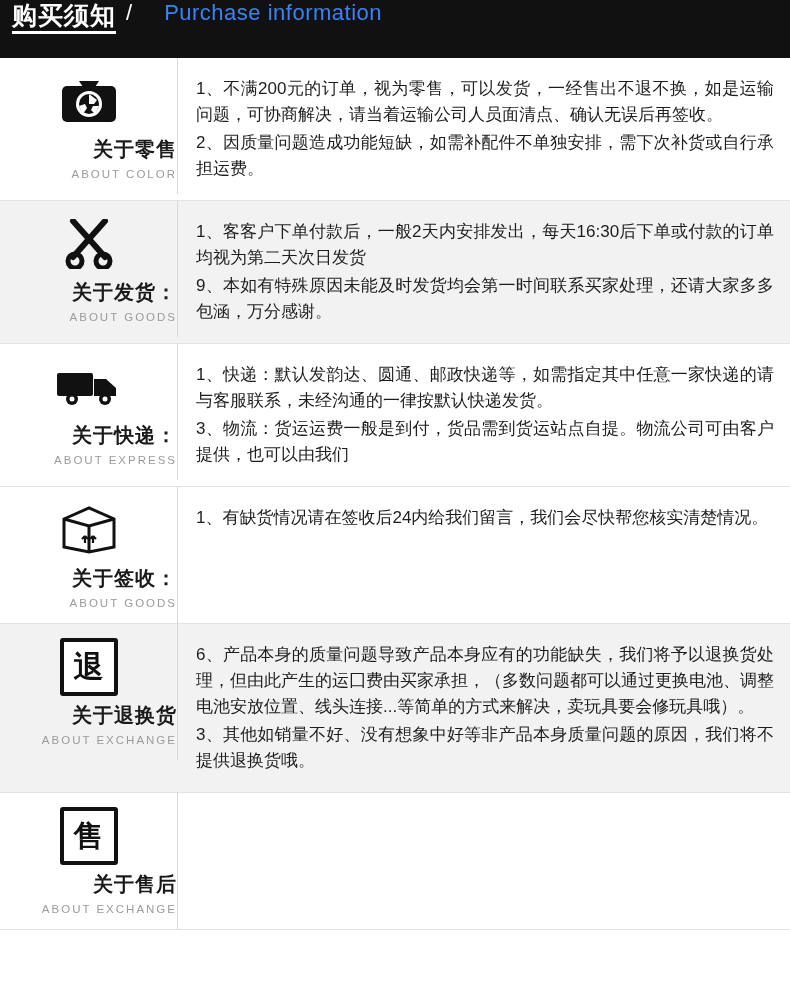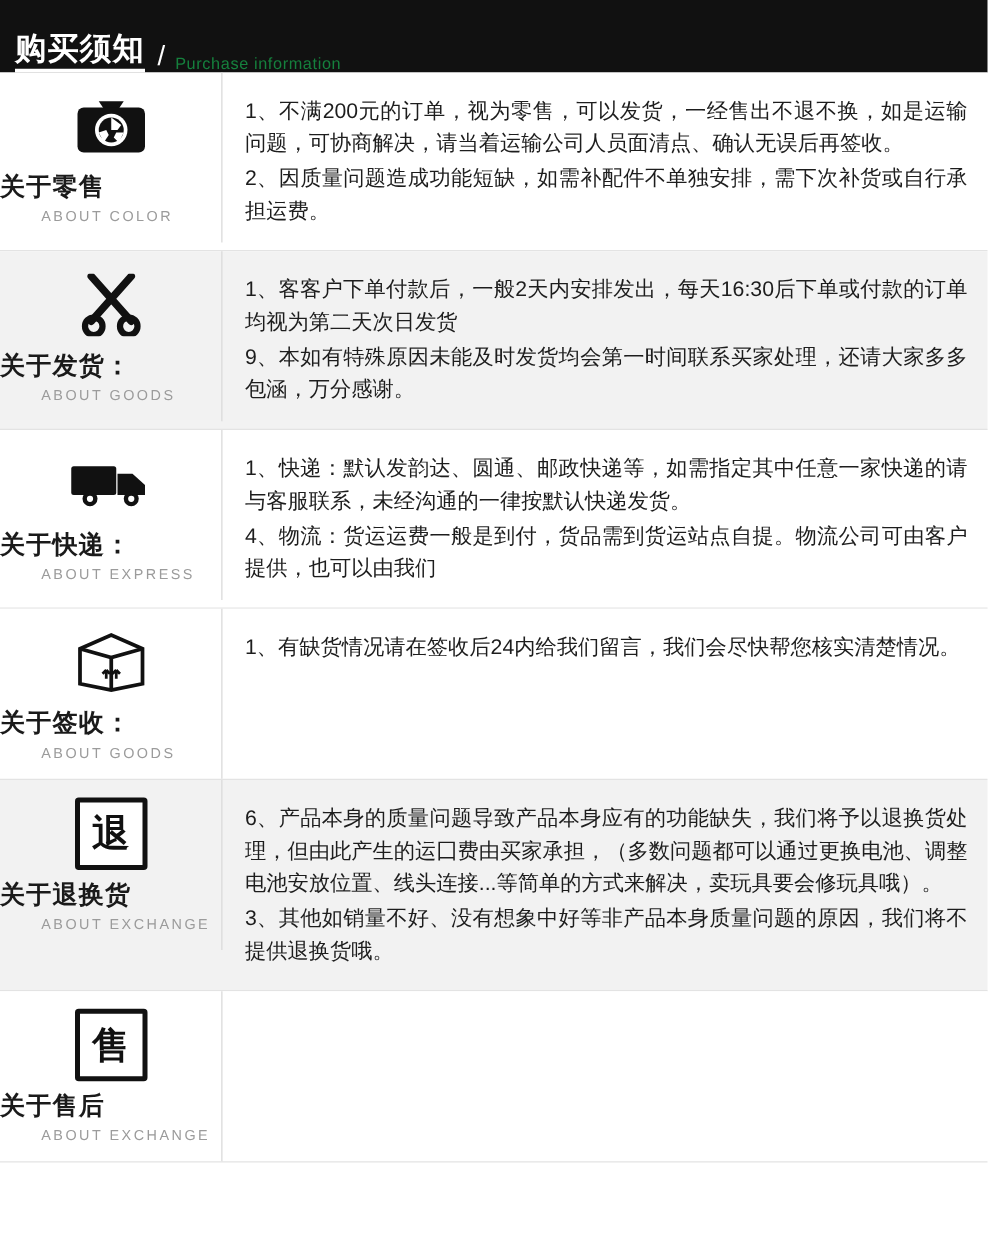--- a/index.html
+++ b/index.html
@@ -16,43 +16,44 @@
     width: 790px;
     position: relative;
     background: #ffffff;
   }
 
   
   .header {
     background: #111111;
     height: 58px;
     display: flex;
-    align-items: flex-end;
+    align-items: flex-start;
     padding: 0 0 0 12px;
     box-sizing: border-box;
   }
   .header-cn {
     color: #ffffff;
     font-size: 25px;
     font-weight: bold;
     letter-spacing: 1px;
     border-bottom: 3px solid #ffffff;
     padding-bottom: 1px;
     line-height: 30px;
   }
   .header-slash {
     color: #ffffff;
     font-size: 22px;
     margin: 0 8px 0 10px;
     font-weight: normal;
   }
   .header-en {
-    color: #15803d;
-    font-size: 13px;
+    color: #3b82f6;
+    font-size: 22px;
     letter-spacing: 0.5px;
+    margin-left: 24px;
   }
 
   
   .section {
     display: flex;
     align-items: flex-start;
     box-sizing: border-box;
     border-bottom: 1px solid #e3e3e3;
   }
   .section.shaded {
@@ -60,21 +61,21 @@
   }
   .section.plain {
     background: #ffffff;
   }
   .icon-col {
     width: 178px;
     min-width: 178px;
     box-sizing: border-box;
     padding-top: 16px;
     padding-bottom: 14px;
-    text-align: left;
+    text-align: right;
     border-right: 1px solid #d9d9d9;
   }
   .icon-box {
     height: 54px;
     display: flex;
     align-items: center;
     justify-content: center;
   }
   .icon-cn {
     font-size: 20px;
@@ -187,21 +188,21 @@
           <circle cx="16" cy="32" r="2.5" fill="#fff"></circle>
           <circle cx="49" cy="32" r="6" fill="#111"></circle>
           <circle cx="49" cy="32" r="2.5" fill="#fff"></circle>
         </svg>
       </div>
       <div class="icon-cn">关于快递：</div>
       <div class="icon-en">ABOUT EXPRESS</div>
     </div>
     <div class="text-col">
       <p class="line">1、快递：默认发韵达、圆通、邮政快递等，如需指定其中任意一家快递的请与客服联系，未经沟通的一律按默认快递发货。</p>
-      <p class="line">4、物流：货运运费一般是到付，货品需到货运站点自提。物流公司可由客户提供，也可以由我们</p>
+      <p class="line">3、物流：货运运费一般是到付，货品需到货运站点自提。物流公司可由客户提供，也可以由我们</p>
     </div>
   </div>
 
   <div class="section plain">
     <div class="icon-col">
       <div class="icon-box">
         <svg width="56" height="50" viewBox="0 0 56 50">
           <path d="M3 14 L28 3 L53 14 L53 42 L28 47 L3 42 Z" fill="none" stroke="#111" stroke-width="3"></path>
           <path d="M3 14 L28 21 L53 14" fill="none" stroke="#111" stroke-width="3"></path>
           <path d="M28 21 L28 47" fill="none" stroke="#111" stroke-width="3"></path>

